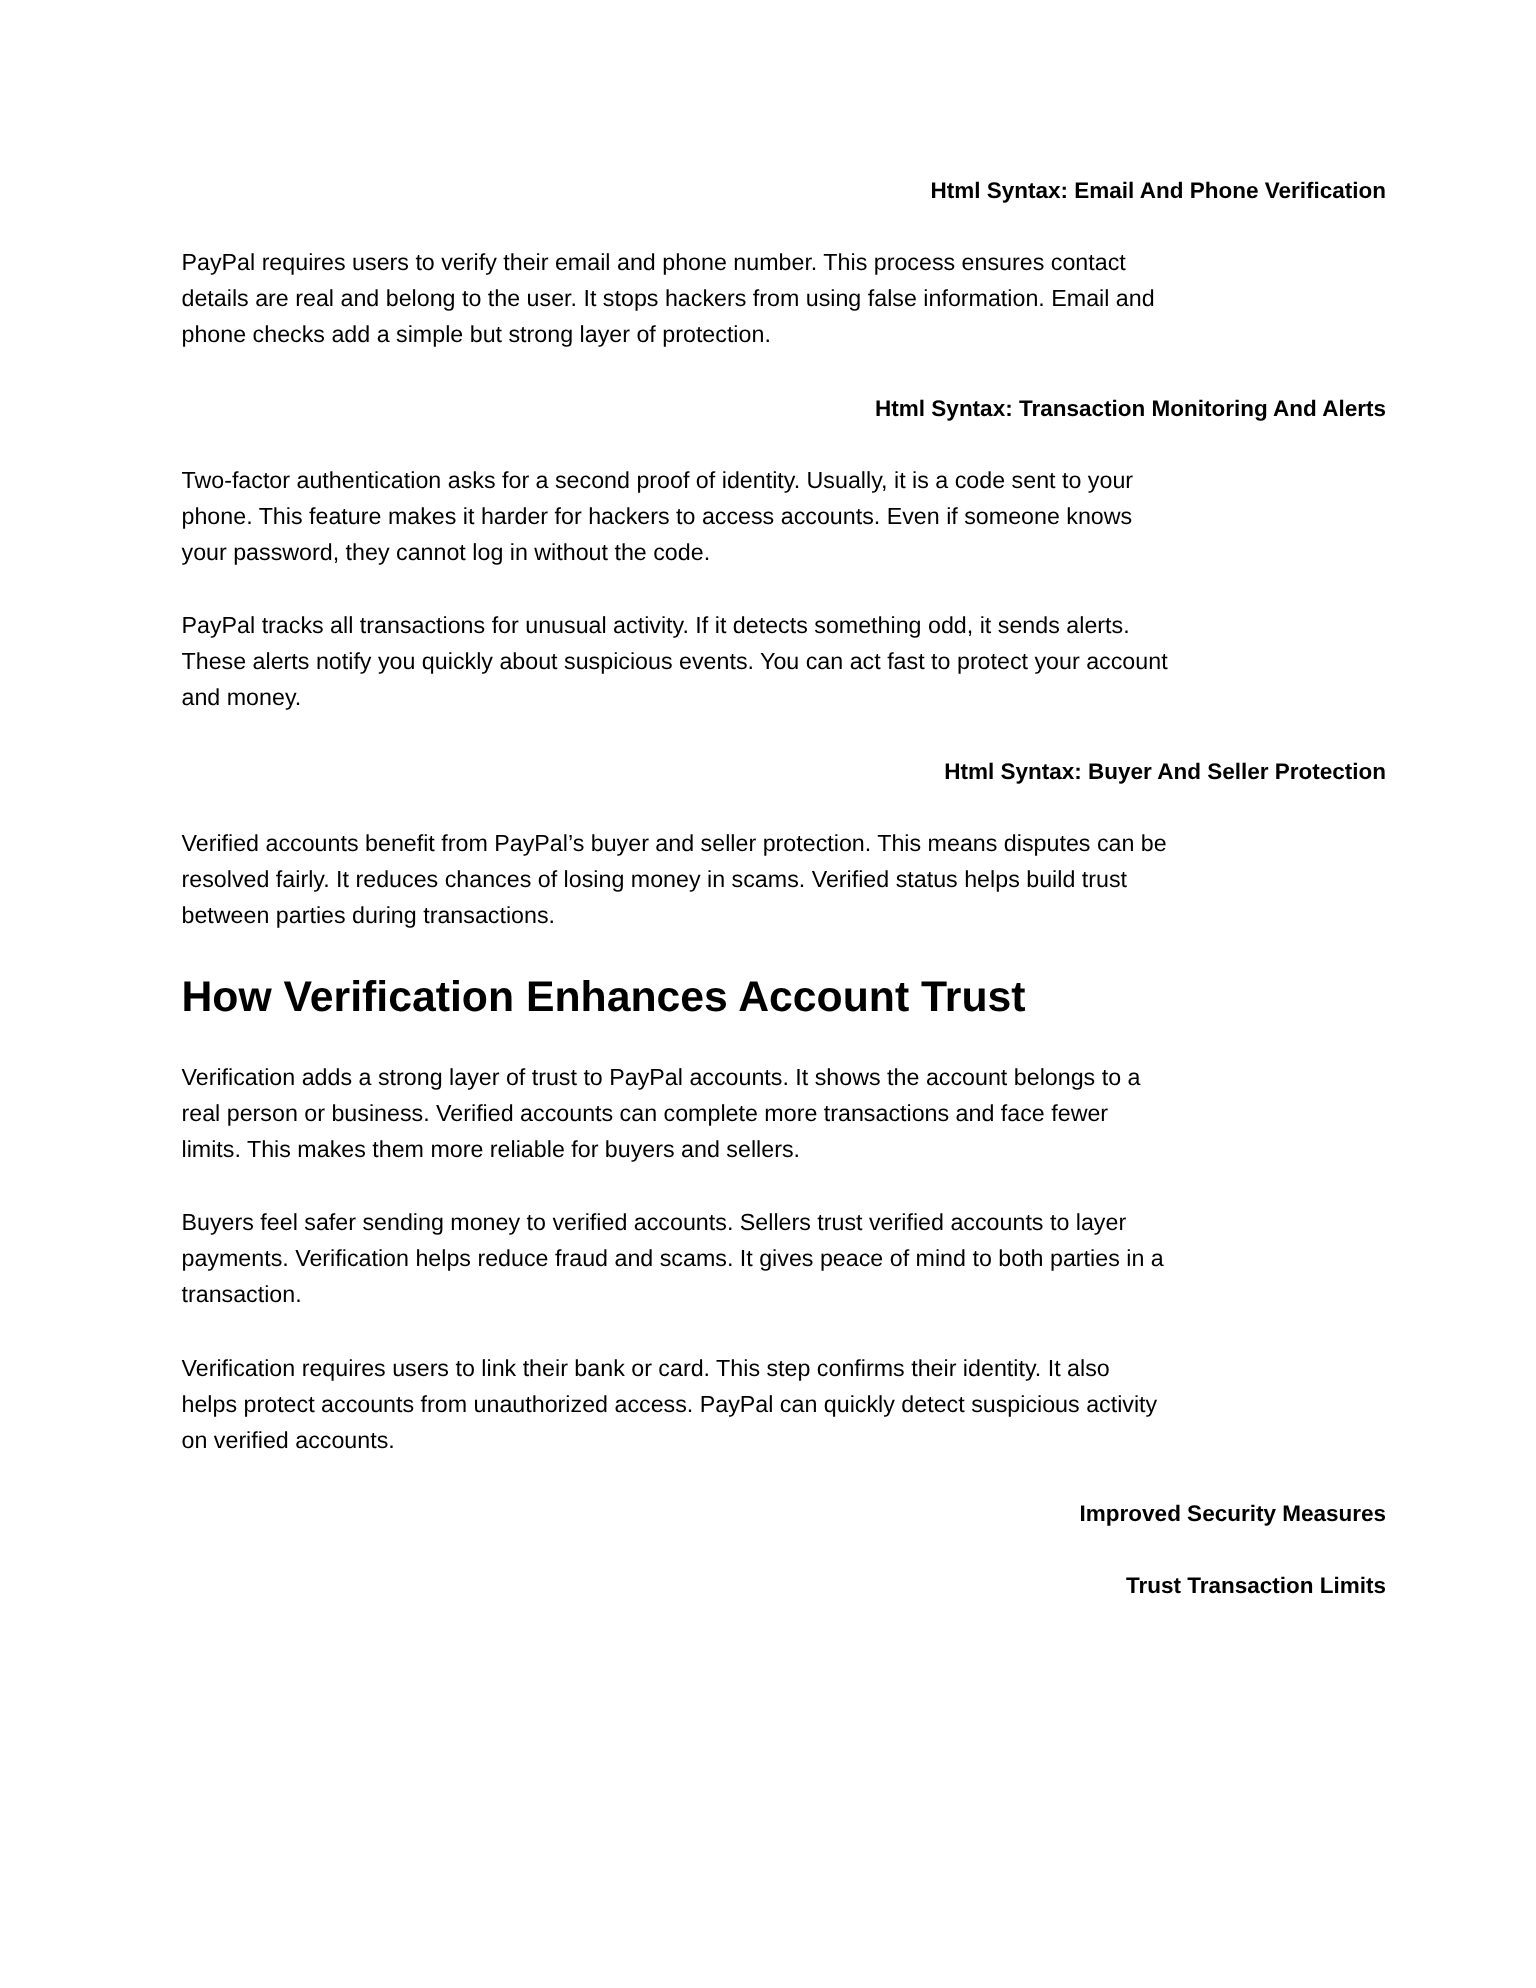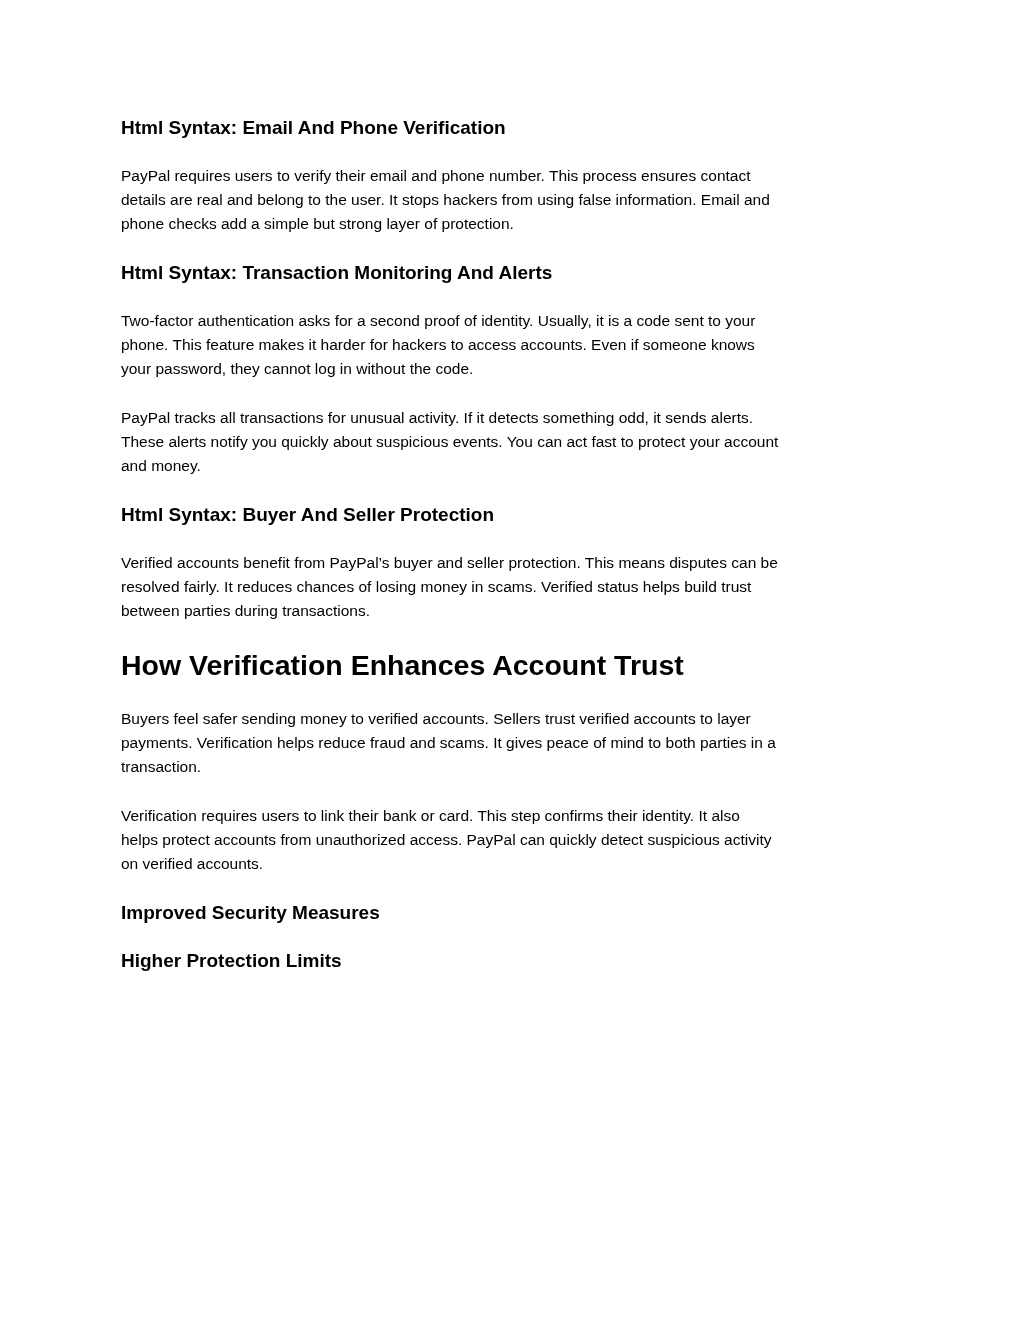--- a/index.html
+++ b/index.html
@@ -15,23 +15,24 @@
     overflow: hidden;
   }
   .doc {
     padding: 116px 100px 0 121px;
   }
   .block { 
     white-space: pre-line;
   }
   .h3 {
     font-weight: bold;
-    font-size: 19px;
+    font-size: 15px;
     line-height: 23px;
     margin: 10px 0 25px 0;
+    text-align: right;
   }
   .h3:first-child {
     margin-top: 0;
   }
   .h1 {
     font-weight: bold;
     font-size: 28.5px;
     line-height: 34px;
     margin: 24px 0 25px 0;
   }
@@ -54,21 +55,24 @@
 phone. This feature makes it harder for hackers to access accounts. Even if someone knows
 your password, they cannot log in without the code.</div>
     <div class="block p">PayPal tracks all transactions for unusual activity. If it detects something odd, it sends alerts.
 These alerts notify you quickly about suspicious events. You can act fast to protect your account
 and money.</div>
     <div class="block h3">Html Syntax: Buyer And Seller Protection</div>
     <div class="block p">Verified accounts benefit from PayPal’s buyer and seller protection. This means disputes can be
 resolved fairly. It reduces chances of losing money in scams. Verified status helps build trust
 between parties during transactions.</div>
     <div class="block h1">How Verification Enhances Account Trust</div>
+    <div class="block p">Verification adds a strong layer of trust to PayPal accounts. It shows the account belongs to a
+real person or business. Verified accounts can complete more transactions and face fewer
+limits. This makes them more reliable for buyers and sellers.</div>
     <div class="block p">Buyers feel safer sending money to verified accounts. Sellers trust verified accounts to layer
 payments. Verification helps reduce fraud and scams. It gives peace of mind to both parties in a
 transaction.</div>
     <div class="block p">Verification requires users to link their bank or card. This step confirms their identity. It also
 helps protect accounts from unauthorized access. PayPal can quickly detect suspicious activity
 on verified accounts.</div>
     <div class="block h3">Improved Security Measures</div>
-    <div class="block h3">Higher Protection Limits</div>
+    <div class="block h3">Trust Transaction Limits</div>
   </div>
 
 </body></html>

